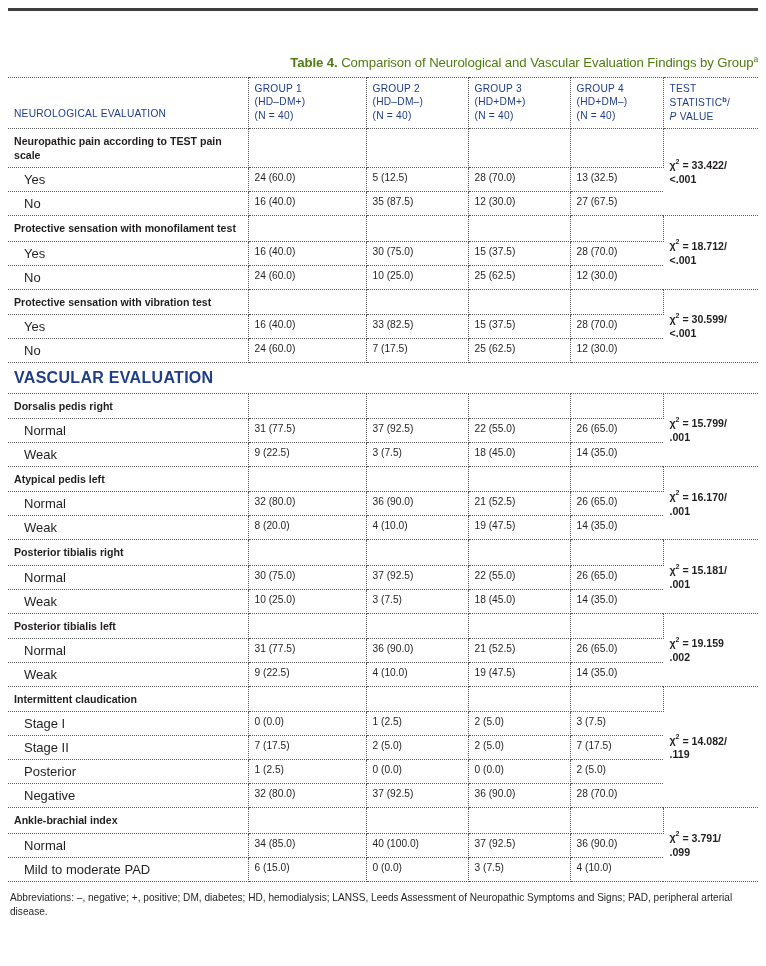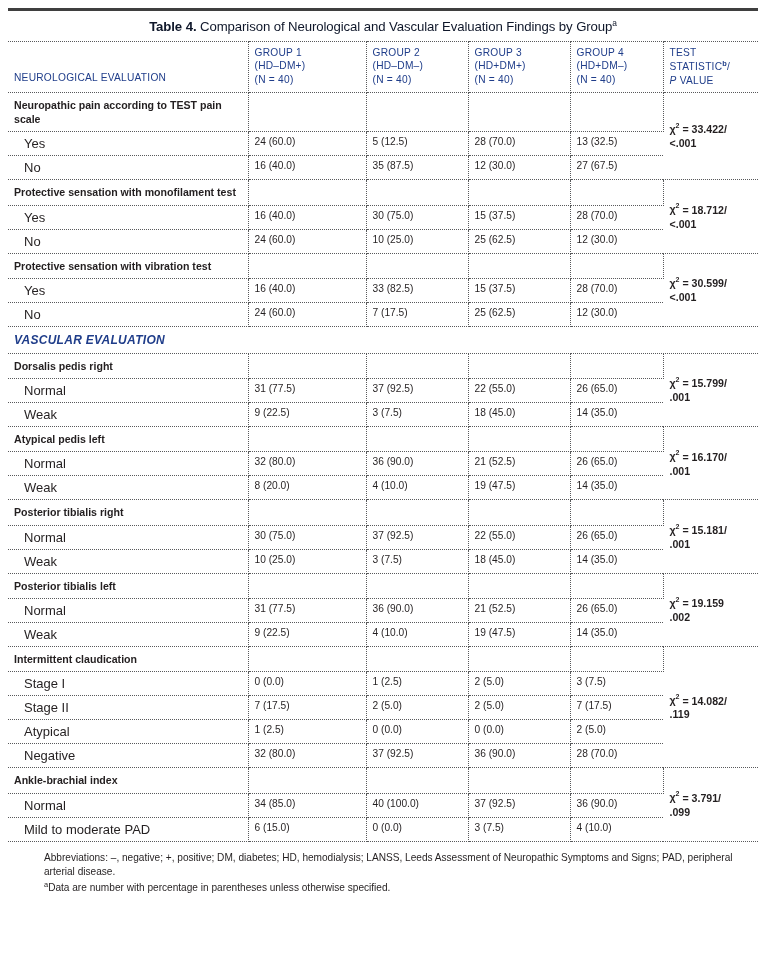--- a/index.html
+++ b/index.html
@@ -17,25 +17,26 @@
     width: 766px; height: 966px;
     position: relative;
     padding: 0 8px;
   }
   .top-rule {
     height: 2.5px;
     background: #3f3f3f;
     margin: 8px 0 0 0;
   }
   .tbl-title {
-    text-align: center;
+    text-align: right;
     font-size: 13.2px;
-    color: #0f172a;
+    color: #4d7c0f;
     padding: 7px 0 7px 0;
     letter-spacing: -0.1px;
+    margin-top: 36px;
   }
   .tbl-title b { font-weight: bold; }
   .tbl-title sup { font-size: 8.4px; vertical-align: super; }
 
   table.main {
     width: 100%;
     border-collapse: collapse;
     font-size: 10.4px;
     table-layout: fixed;
   }
@@ -83,45 +84,43 @@
     padding-top: 5px;
     padding-bottom: 5px;
   }
   tr.sub td.lbl {
     padding-left: 16px;
     font-size: 13px;
   }
   tr.sec-hdr td {
     color: #1f3d8a;
     font-weight: bold;
-    font-size: 12px;
+    font-size: 16px;
     letter-spacing: 0.3px;
     border-right: none;
     padding-top: 6px;
     padding-bottom: 6px;
-    font-style: italic;
   }
   td.num { font-size: 10.2px; }
   td.stat {
     font-size: 10.1px;
     line-height: 1.3;
     border-bottom: none;
   }
   td.stat-close { border-bottom: 1px dotted #58595b; }
   .chi { font-weight: bold; }
   .chi sup { font-size: 7px; vertical-align: super; }
 
   tr.last-row td { border-bottom: 1px dotted #58595b; }
 
   .footnotes {
     font-size: 10.1px;
     line-height: 1.45;
     color: #231f20;
     padding: 9px 2px 0 2px;
-    margin-left: 34px;
   }
   .footnotes p { margin: 0 0 0 0; }
   .footnotes sup { font-size: 7.4px; vertical-align: super; }
 </style>
 </head>
 <body>
 
 <div class="page">
 
   <div class="top-rule"></div>
@@ -344,21 +343,21 @@
           <td class="num">3 (7.5)</td>
         </tr>
         <tr class="sub">
           <td class="lbl">Stage II</td>
           <td class="num">7 (17.5)</td>
           <td class="num">2 (5.0)</td>
           <td class="num">2 (5.0)</td>
           <td class="num">7 (17.5)</td>
         </tr>
         <tr class="sub">
-          <td class="lbl">Atypical</td>
+          <td class="lbl">Posterior</td>
           <td class="num">1 (2.5)</td>
           <td class="num">0 (0.0)</td>
           <td class="num">0 (0.0)</td>
           <td class="num">2 (5.0)</td>
         </tr>
         <tr class="sub">
           <td class="lbl">Negative</td>
           <td class="num">32 (80.0)</td>
           <td class="num">37 (92.5)</td>
           <td class="num">36 (90.0)</td>
@@ -384,16 +383,15 @@
           <td class="num">6 (15.0)</td>
           <td class="num">0 (0.0)</td>
           <td class="num">3 (7.5)</td>
           <td class="num">4 (10.0)</td>
         </tr>
       </tbody>
   </table>
 
   <div class="footnotes">
     <p><span>Abbreviations: </span><span>–, negative; +, positive; DM, diabetes; HD, hemodialysis; LANSS, Leeds Assessment of Neuropathic Symptoms and Signs; PAD, peripheral arterial disease.</span></p>
-    <p><sup>a</sup><span>Data are number with percentage in parentheses unless otherwise specified.</span></p>
   </div>
 
 </div>
 
 </body></html>

